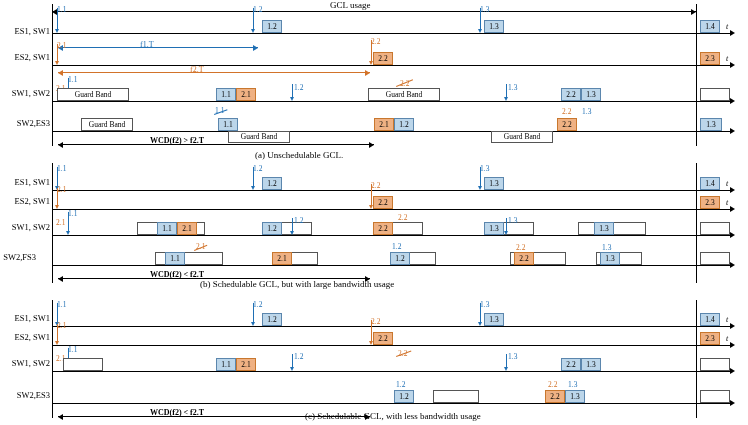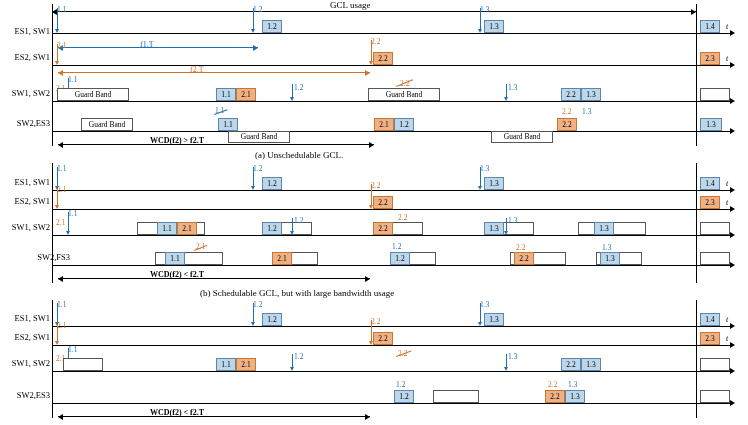--- a/index.html
+++ b/index.html
@@ -345,21 +345,21 @@
   <div class="tick" style="left:292px;top:218px;height:14px;"></div>
   <div class="tickarrow" style="left:289.5px;top:231px;"></div>
   <div class="mark" style="left:294px;top:216px;">1.2</div>
 
   <div class="tick" style="left:506px;top:218px;height:14px;"></div>
   <div class="tickarrow" style="left:503.5px;top:231px;"></div>
   <div class="mark" style="left:508px;top:216px;">1.3</div>
 
   <div class="mark or" style="left:398px;top:213px;">2.2</div>
 
-  <div class="rowlabel" style="left:8px;top:252px;width:62px;">SW2,FS3</div>
+  <div class="rowlabel" style="left:0px;top:252px;width:36px;">SW2,FS3</div>
   <div class="axis" style="left:52px;top:265px;width:678px;"></div>
   <div class="axis-arrow" style="left:730px;top:262px;"></div>
 
   <div class="frm white" style="left:155px;top:252px;width:68px;height:13px;"></div>
   <div class="frm" style="left:165px;top:252px;width:20px;height:13px;">1.1</div>
   <div class="mark or" style="left:196px;top:242px;">2.1</div>
   <div class="slant" style="left:194px;top:250px;width:14px;transform:rotate(-22deg);"></div>
 
   <div class="frm orange" style="left:272px;top:252px;width:20px;height:13px;">2.1</div>
   <div class="frm white" style="left:272px;top:252px;width:46px;height:13px;"></div>
@@ -375,21 +375,21 @@
 
   <div class="frm white" style="left:596px;top:252px;width:46px;height:13px;"></div>
   <div class="frm" style="left:600px;top:252px;width:20px;height:13px;">1.3</div>
   <div class="mark" style="left:602px;top:243px;">1.3</div>
 
   <div class="frm white" style="left:700px;top:252px;width:30px;height:13px;"></div>
 
   <div class="meas" style="left:58px;top:278px;width:312px;"></div>
   <div class="meas-label b" style="left:150px;top:270px;">WCD(f2) &lt; f2.T</div>
 
-  <div class="caption" style="left:200px;top:288px;">(b) Schedulable GCL, but with large bandwidth usage</div>
+  <div class="caption" style="left:200px;top:279px;">(b) Schedulable GCL, but with large bandwidth usage</div>
 
   <div class="vline" style="left:52px;top:300px;height:118px;"></div>
   <div class="vline" style="left:696px;top:300px;height:118px;"></div>
 
   <div class="rowlabel" style="left:0px;top:313px;width:50px;">ES1, SW1</div>
   <div class="axis" style="left:52px;top:326px;width:678px;"></div>
   <div class="axis-arrow" style="left:730px;top:323px;"></div>
   <div class="axis-t" style="left:726px;top:315px;">t</div>
 
   <div class="tick" style="left:57px;top:303px;height:20px;"></div>
@@ -465,14 +465,15 @@
   <div class="frm orange" style="left:545px;top:390px;width:20px;height:13px;">2.2</div>
   <div class="frm" style="left:565px;top:390px;width:20px;height:13px;">1.3</div>
   <div class="mark or" style="left:548px;top:380px;">2.2</div>
   <div class="mark" style="left:568px;top:380px;">1.3</div>
 
   <div class="frm white" style="left:700px;top:390px;width:30px;height:13px;"></div>
 
   <div class="meas" style="left:58px;top:416px;width:312px;"></div>
   <div class="meas-label b" style="left:150px;top:408px;">WCD(f2) &lt; f2.T</div>
 
+  <div class="caption" style="left:305px;top:411px;">(c) Schedulable GCL, with less bandwidth usage</div>
 
 </div>
 
 </body></html>

